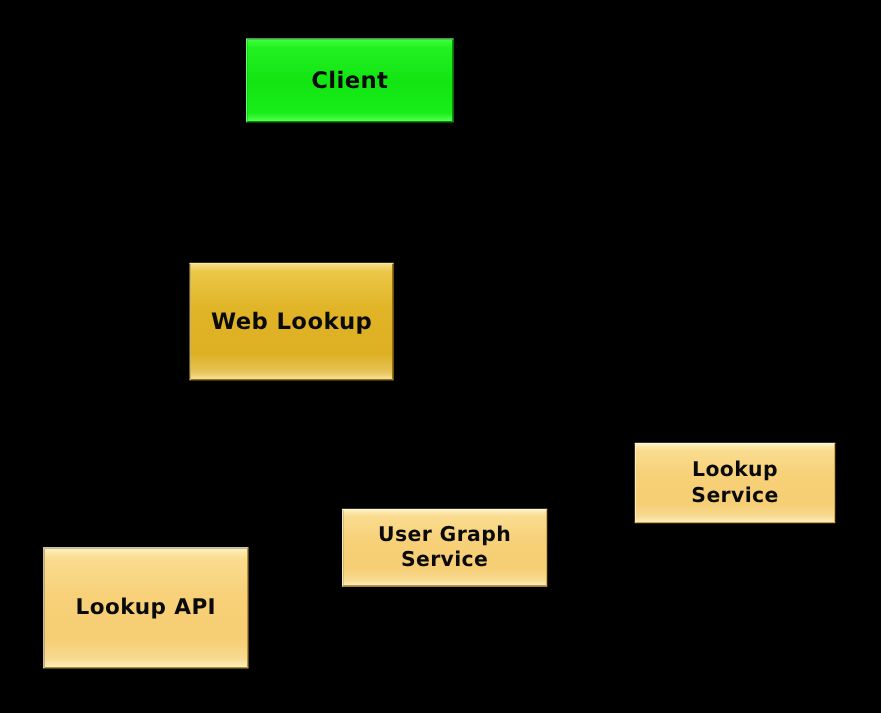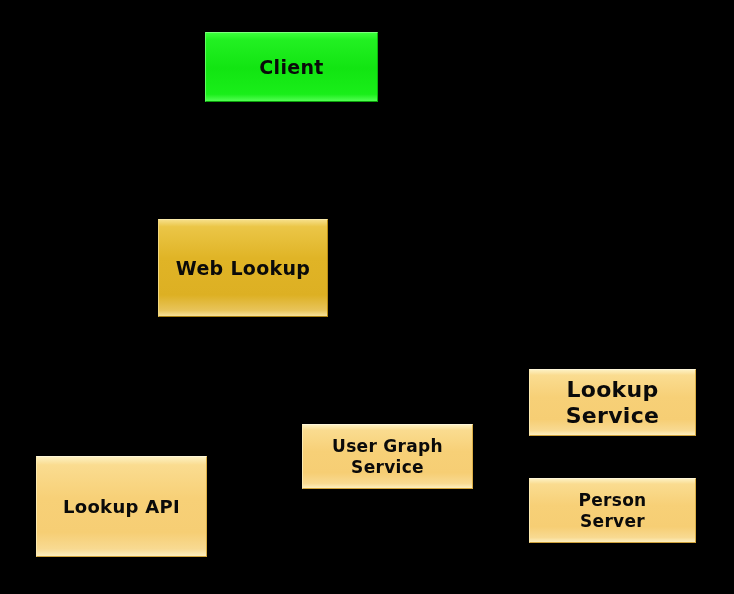--- a/index.html
+++ b/index.html
@@ -83,28 +83,24 @@
 </head>
 <body>
 
 <div id="canvas">
     <div class="node green" style="left: 157px; top: 32px; width: 173px; height: 70px; font-size: 19px; margin-left: 48px;">
       <span class="node-label">Client</span>
     </div>
     <div class="node gold-dark" style="left: 158px; top: 219px; width: 170px; height: 98px; font-size: 19px;">
       <span class="node-label">Web Lookup</span>
     </div>
-    <div class="node gold-light" style="left: 529px; top: 369px; width: 167px; height: 67px; font-size: 22px;">
+    <div class="node gold-light" style="left: 529px; top: 369px; width: 167px; height: 67px; font-size: 17px;">
       <span class="node-label">Lookup
 Service</span>
     </div>
-    <div class="node gold-light" style="left: 302px; top: 424px; width: 171px; height: 65px; font-size: 17px;">
+    <div class="node gold-light" style="left: 285px; top: 424px; width: 171px; height: 65px; font-size: 17px;">
       <span class="node-label">User Graph
 Service</span>
-    </div>
-    <div class="node gold-light" style="left: 529px; top: 478px; width: 167px; height: 65px; font-size: 17px;">
-      <span class="node-label">Person
-Server</span>
     </div>
     <div class="node gold-light" style="left: 36px; top: 456px; width: 171px; height: 101px; font-size: 18px;">
       <span class="node-label">Lookup API</span>
     </div>
   </div>
 
 </body></html>

